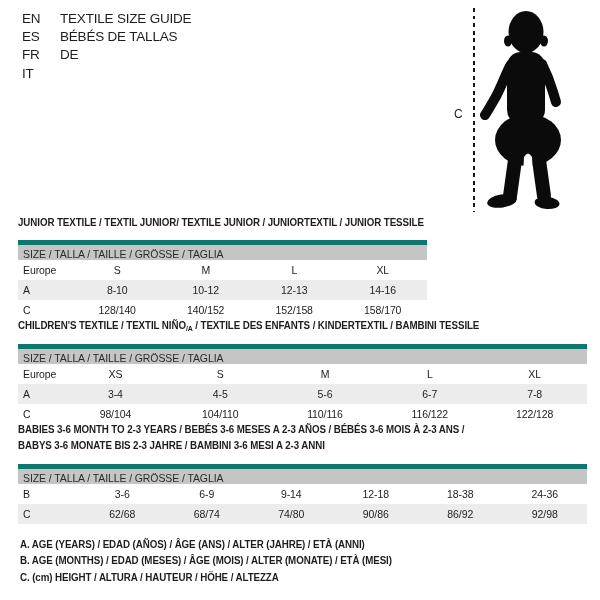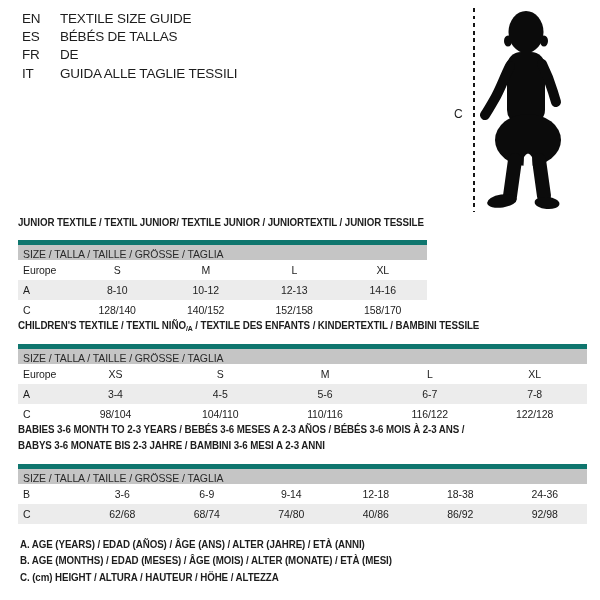--- a/index.html
+++ b/index.html
@@ -56,21 +56,20 @@
 <body>
 
 <div class="abs lang-block">
   <span>EN</span>
   <span>TEXTILE SIZE GUIDE</span>
   <span>ES</span>
   <span>BÉBÉS DE TALLAS</span>
   <span>FR</span>
   <span>DE</span>
   <span>IT</span>
-  <span>GUIDA ALLE TAGLIE TESSILI</span>
 </div>
 
 <div class="abs dash-line"></div>
 <div class="abs height-label">C</div>
 <svg class="abs" style="left:478px;top:2px;" width="112" height="214" viewBox="0 0 112 214">
   <g fill="#0b0b0b" stroke="none">
     <ellipse cx="30" cy="39" rx="4" ry="5.5"></ellipse>
     <ellipse cx="66" cy="39" rx="4" ry="5.5"></ellipse>
     <ellipse cx="48" cy="30" rx="17.5" ry="21"></ellipse>
     <ellipse cx="48" cy="63" rx="20" ry="11"></ellipse>
@@ -160,21 +159,21 @@
     <span class="cell">9-14</span>
     <span class="cell">12-18</span>
     <span class="cell">18-38</span>
     <span class="cell">24-36</span>
   </div>
   <div class="trow shade">
     <span class="lbl">C</span>
     <span class="cell">62/68</span>
     <span class="cell">68/74</span>
     <span class="cell">74/80</span>
-    <span class="cell">40/86</span>
+    <span class="cell">90/86</span>
     <span class="cell">86/92</span>
     <span class="cell">92/98</span>
   </div>
 </div>
 
 <div class="abs legend" style="left:20px;top:536px;">
   <div>A. AGE (YEARS) / EDAD (AÑOS) / ÂGE (ANS) / ALTER (JAHRE) / ETÀ (ANNI)</div>
   <div>B. AGE (MONTHS) / EDAD (MESES) / ÂGE (MOIS) / ALTER (MONATE) / ETÀ (MESI)</div>
   <div>C. (cm) HEIGHT / ALTURA / HAUTEUR / HÖHE / ALTEZZA</div>
 </div>

